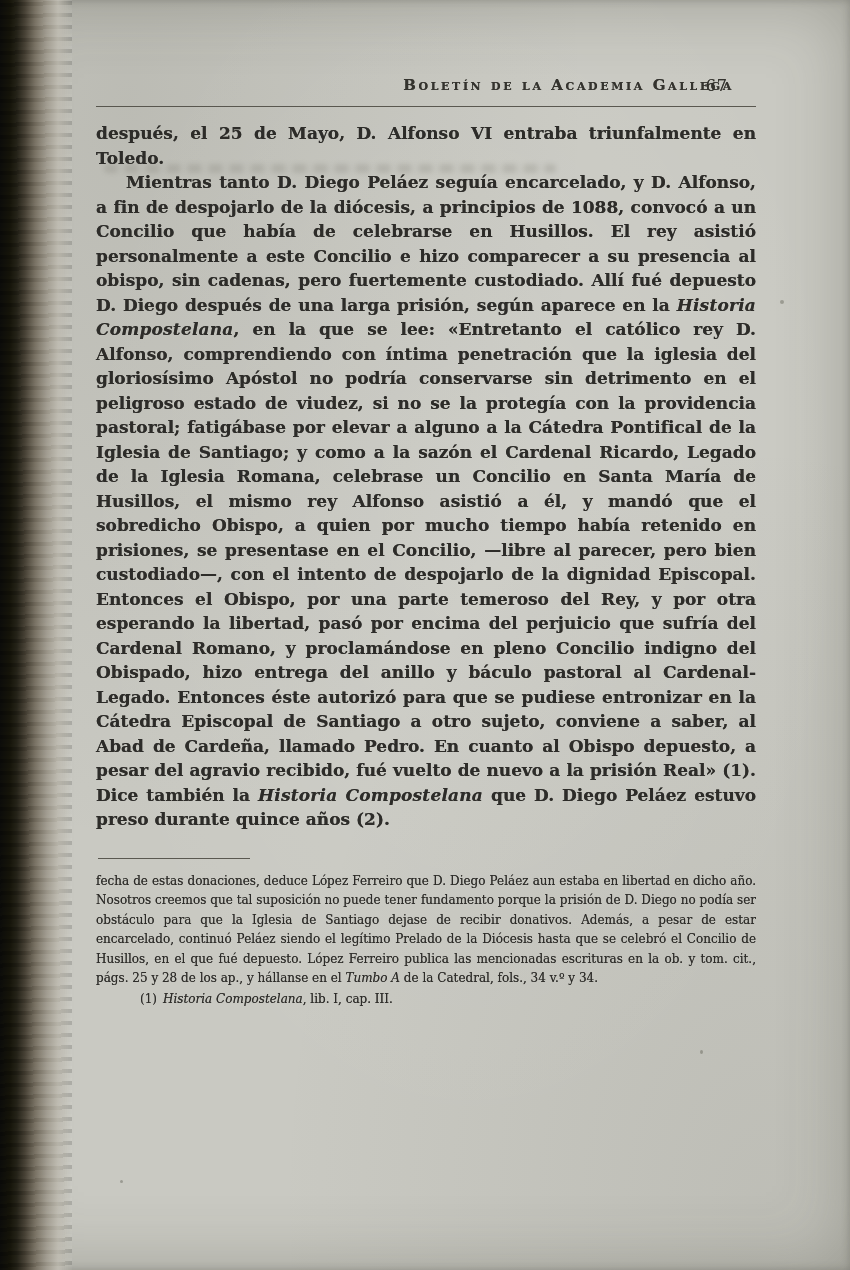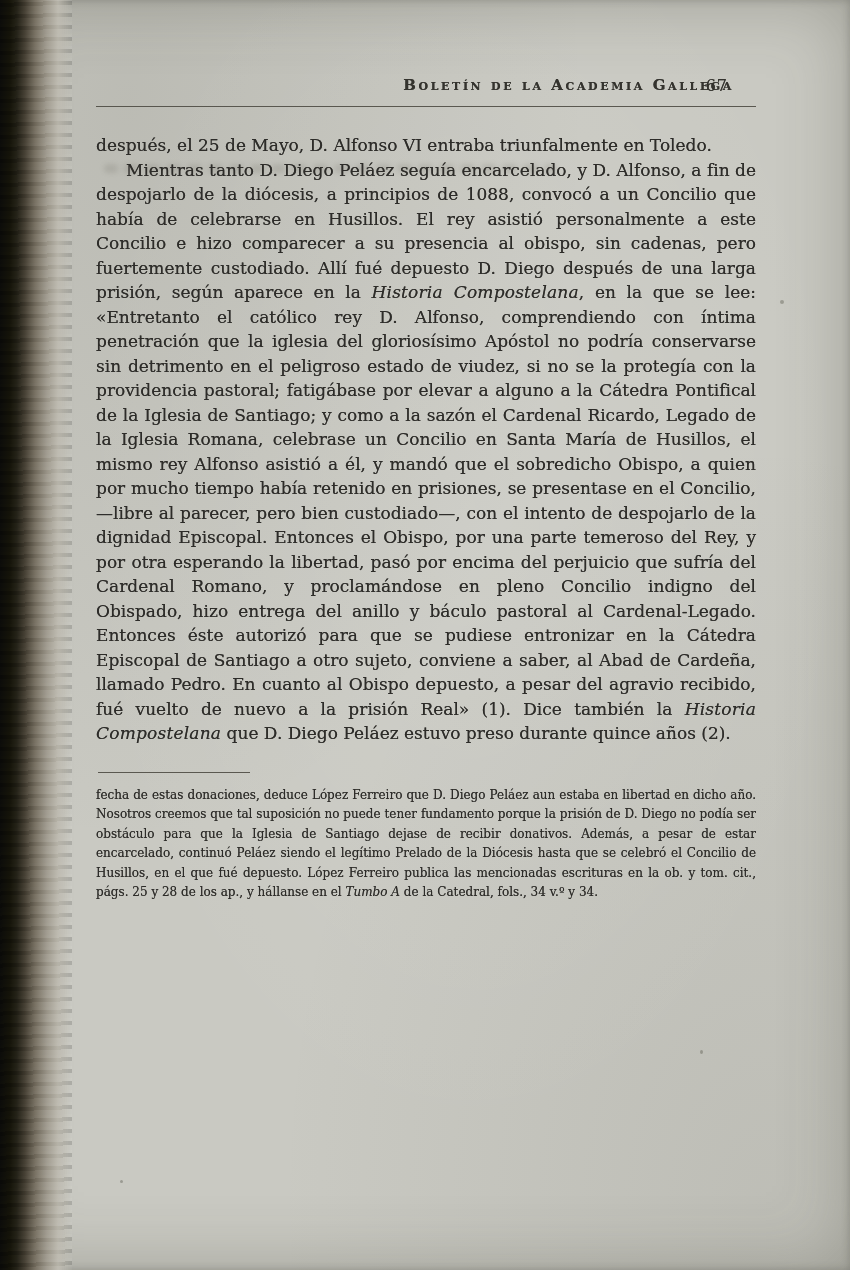--- a/index.html
+++ b/index.html
@@ -47,21 +47,21 @@
     white-space:nowrap;
   }
   .page-number{
     position:absolute;right:28px;top:0;
     font-size:16px;letter-spacing:1px;color:#34332e;
     text-shadow:0 0 0.6px rgba(50,50,45,0.8);
   }
   .header-rule{
     margin-top:8px;border:0;border-top:1.6px solid rgba(70,68,60,0.85);
   }
-  .body-text{margin-top:26px;}
+  .body-text{margin-top:14px;font-weight:bold;}
   .para{
     margin:0;
     font-size:17px;line-height:24.5px;
     text-align:justify;
     color:#2d2c29;
     text-shadow:0 0 0.5px rgba(45,44,41,0.75);
   }
   .para.indent{text-indent:30px;}
   .para i{letter-spacing:0.2px;}
   .footnote-rule{
@@ -106,16 +106,17 @@
 
     <main class="body-text">
       <p class="para"><span>después, el 25 de Mayo, D. Alfonso VI entraba triunfalmente en Toledo.</span></p>
       <p class="para indent"><span>Mientras tanto D. Diego Peláez seguía encarcelado, y D. Alfonso, a fin de despojarlo de la diócesis, a principios de 1088, convocó a un Concilio que había de celebrarse en Husillos. El rey asistió personalmente a este Concilio e hizo comparecer a su presencia al obispo, sin cadenas, pero fuertemente custodiado. Allí fué depuesto D. Diego después de una larga prisión, según aparece en la </span><i>Historia Compostelana</i><span>, en la que se lee: «Entretanto el católico rey D. Alfonso, comprendiendo con íntima penetración que la iglesia del gloriosísimo Apóstol no podría conservarse sin detrimento en el peligroso estado de viudez, si no se la protegía con la providencia pastoral; fatigábase por elevar a alguno a la Cátedra Pontifical de la Iglesia de Santiago; y como a la sazón el Cardenal Ricardo, Legado de la Iglesia Romana, celebrase un Concilio en Santa María de Husillos, el mismo rey Alfonso asistió a él, y mandó que el sobredicho Obispo, a quien por mucho tiempo había retenido en prisiones, se presentase en el Concilio, —libre al parecer, pero bien custodiado—, con el intento de despojarlo de la dignidad Episcopal. Entonces el Obispo, por una parte temeroso del Rey, y por otra esperando la libertad, pasó por encima del perjuicio que sufría del Cardenal Romano, y proclamándose en pleno Concilio indigno del Obispado, hizo entrega del anillo y báculo pastoral al Cardenal-Legado. Entonces éste autorizó para que se pudiese entronizar en la Cátedra Episcopal de Santiago a otro sujeto, conviene a saber, al Abad de Cardeña, llamado Pedro. En cuanto al Obispo depuesto, a pesar del agravio recibido, fué vuelto de nuevo a la prisión Real» (1). Dice también la </span><i>Historia Compostelana</i><span> que D. Diego Peláez estuvo preso durante quince años (2).</span></p>
     </main>
 
     <hr class="footnote-rule">
 
     <section class="footnotes">
       <p class="fn"><span>fecha de estas donaciones, deduce López Ferreiro que D. Diego Peláez aun estaba en libertad en dicho año. Nosotros creemos que tal suposición no puede tener fundamento porque la prisión de D. Diego no podía ser obstáculo para que la Iglesia de Santiago dejase de recibir donativos. Además, a pesar de estar encarcelado, continuó Peláez siendo el legítimo Prelado de la Diócesis hasta que se celebró el Concilio de Husillos, en el que fué depuesto. López Ferreiro publica las mencionadas escrituras en la ob. y tom. cit., págs. 25 y 28 de los ap., y hállanse en el </span><i>Tumbo A</i><span> de la Catedral, fols., 34 v.º y 34.</span></p>
+      <p class="fn note"><span>(1) </span><i>Historia Compostelana</i><span>, lib. I, cap. III.</span></p>
     </section>
 
   </div>
 </div>
 
 </body></html>

